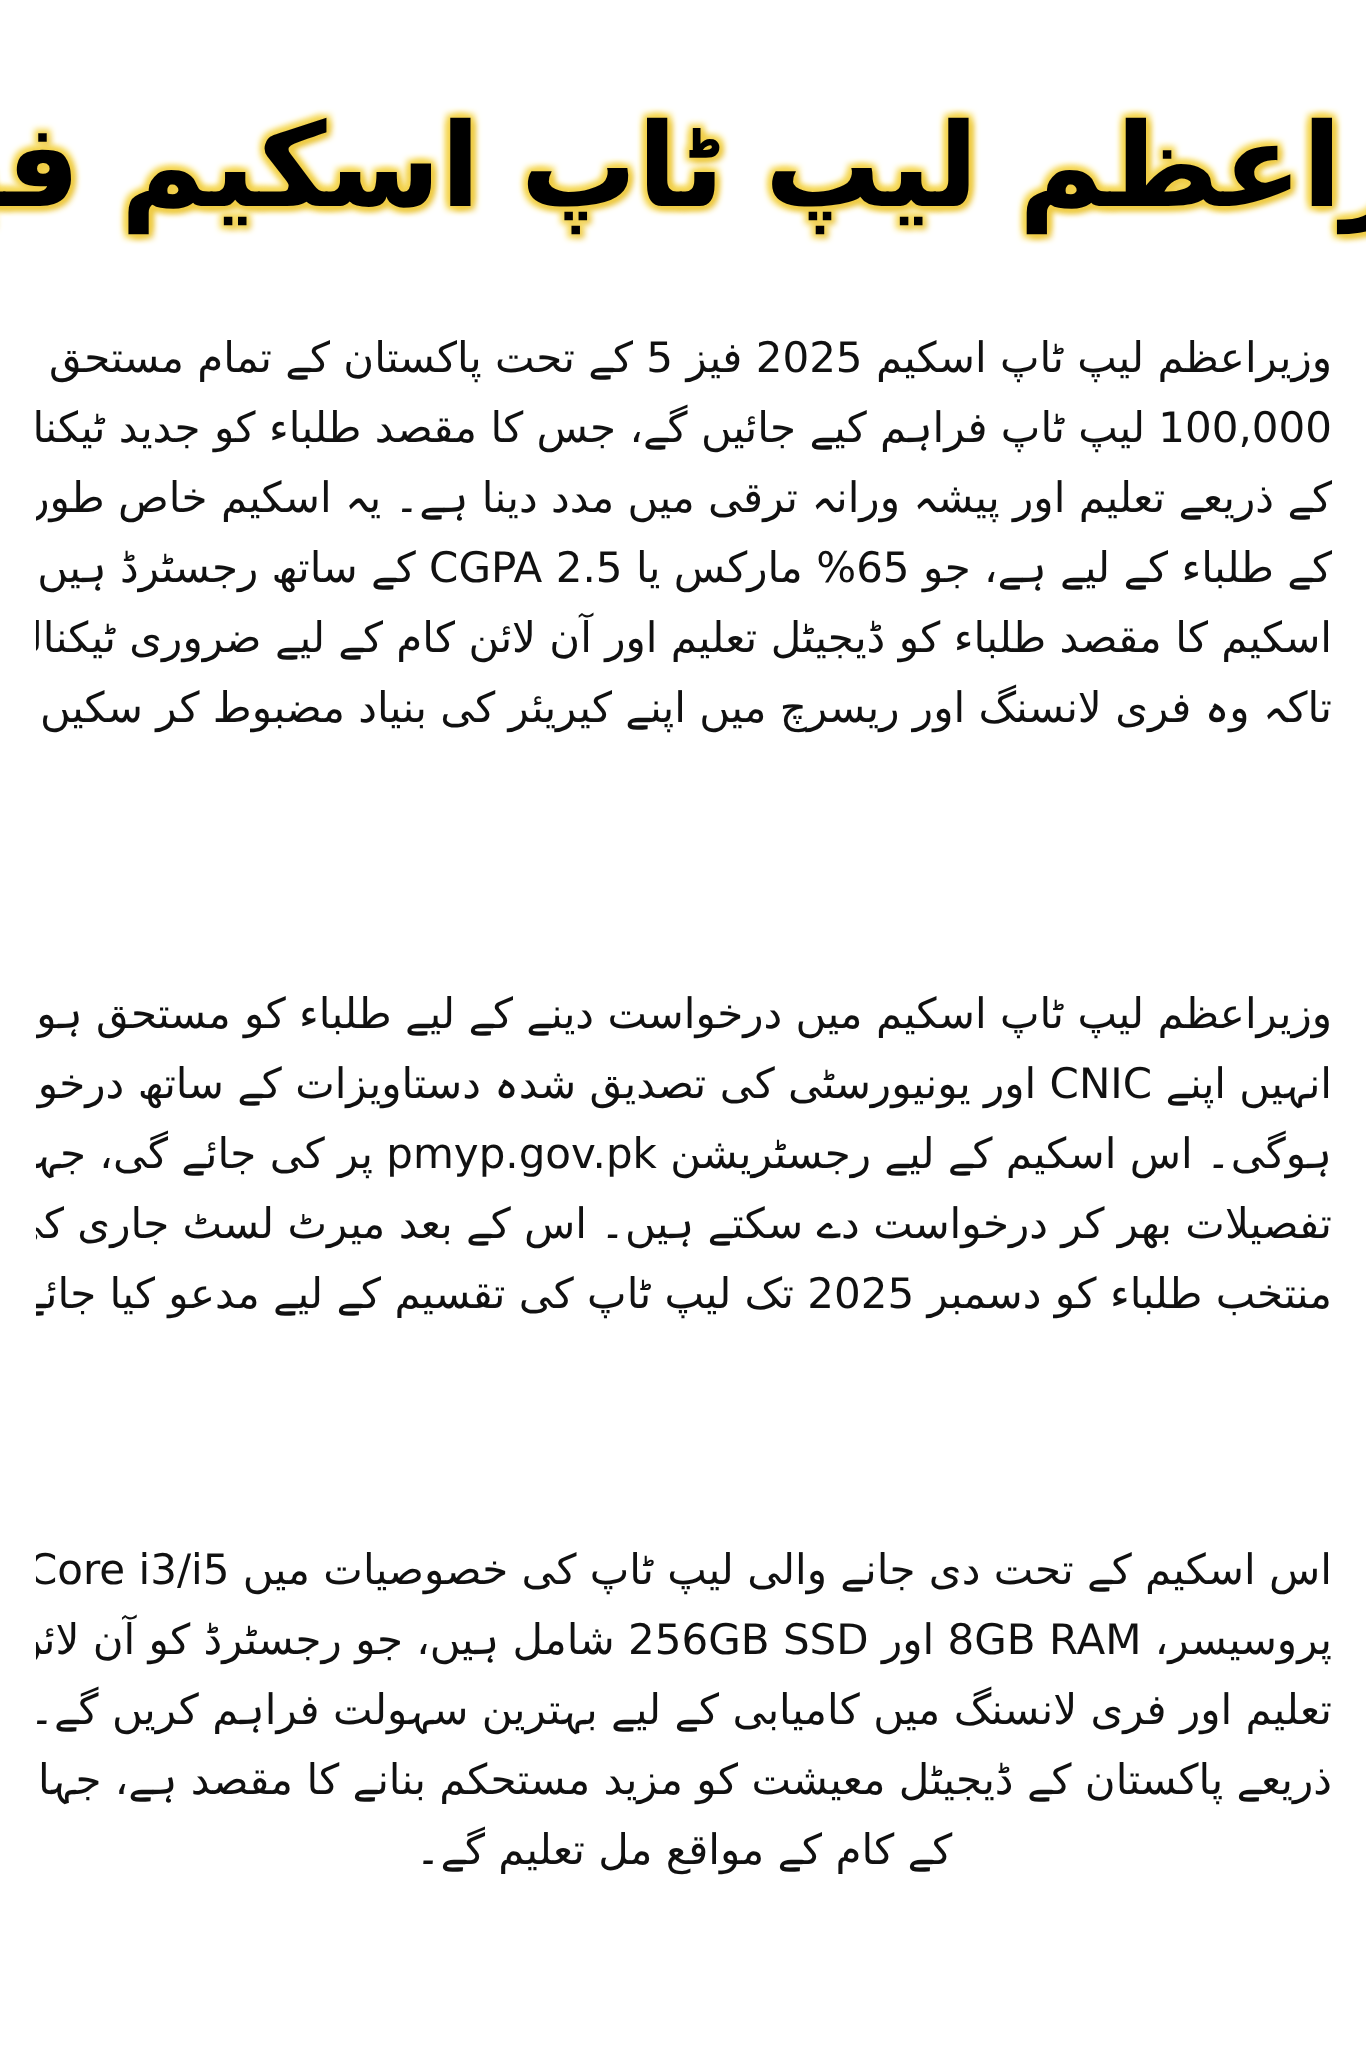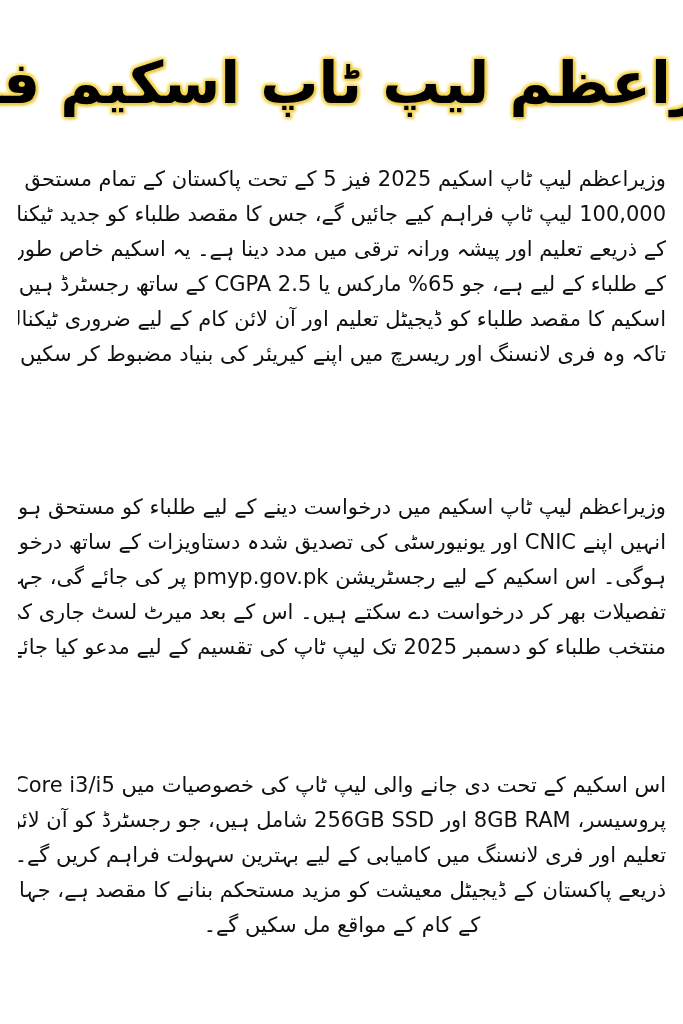--- a/index.html
+++ b/index.html
@@ -47,15 +47,15 @@
     <span class="line">ہوگی۔ اس اسکیم کے لیے رجسٹریشن pmyp.gov.pk پر کی جائے گی، جہاں طلباء اپنی</span>
     <span class="line">تفصیلات بھر کر درخواست دے سکتے ہیں۔ اس کے بعد میرٹ لسٹ جاری کی جائے گی، اور</span>
     <span class="line">منتخب طلباء کو دسمبر 2025 تک لیپ ٹاپ کی تقسیم کے لیے مدعو کیا جائے گا۔</span>
   </div>
 
   <div class="para p3">
     <span class="line">اس اسکیم کے تحت دی جانے والی لیپ ٹاپ کی خصوصیات میں Intel Core i3/i5</span>
     <span class="line">پروسیسر، 8GB RAM اور 256GB SSD شامل ہیں، جو رجسٹرڈ کو آن لائن</span>
     <span class="line">تعلیم اور فری لانسنگ میں کامیابی کے لیے بہترین سہولت فراہم کریں گے۔ اس اسکیم کے</span>
     <span class="line">ذریعے پاکستان کے ڈیجیٹل معیشت کو مزید مستحکم بنانے کا مقصد ہے، جہاں طلباء کو عالمی معیار</span>
-    <span class="line">کے کام کے مواقع مل سکیں گے۔</span>
+    <span class="line">کے کام کے مواقع مل تعلیم گے۔</span>
   </div>
 </div>
 
 </body></html>

